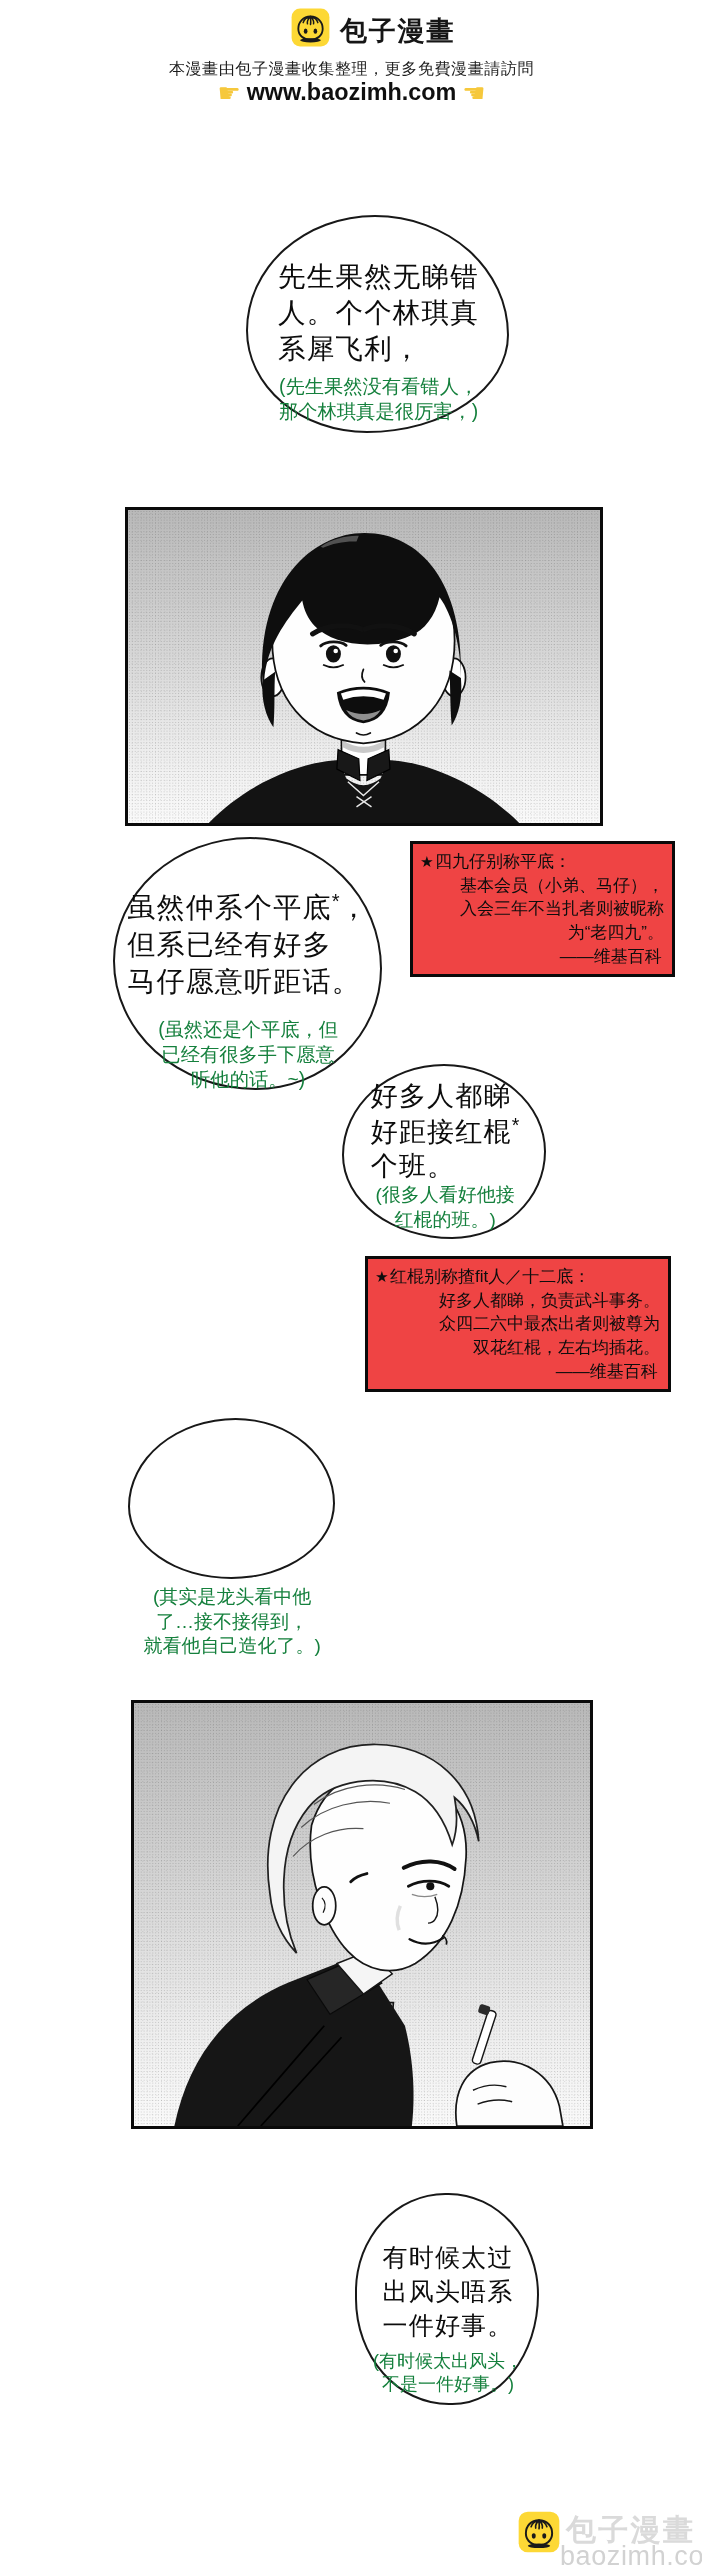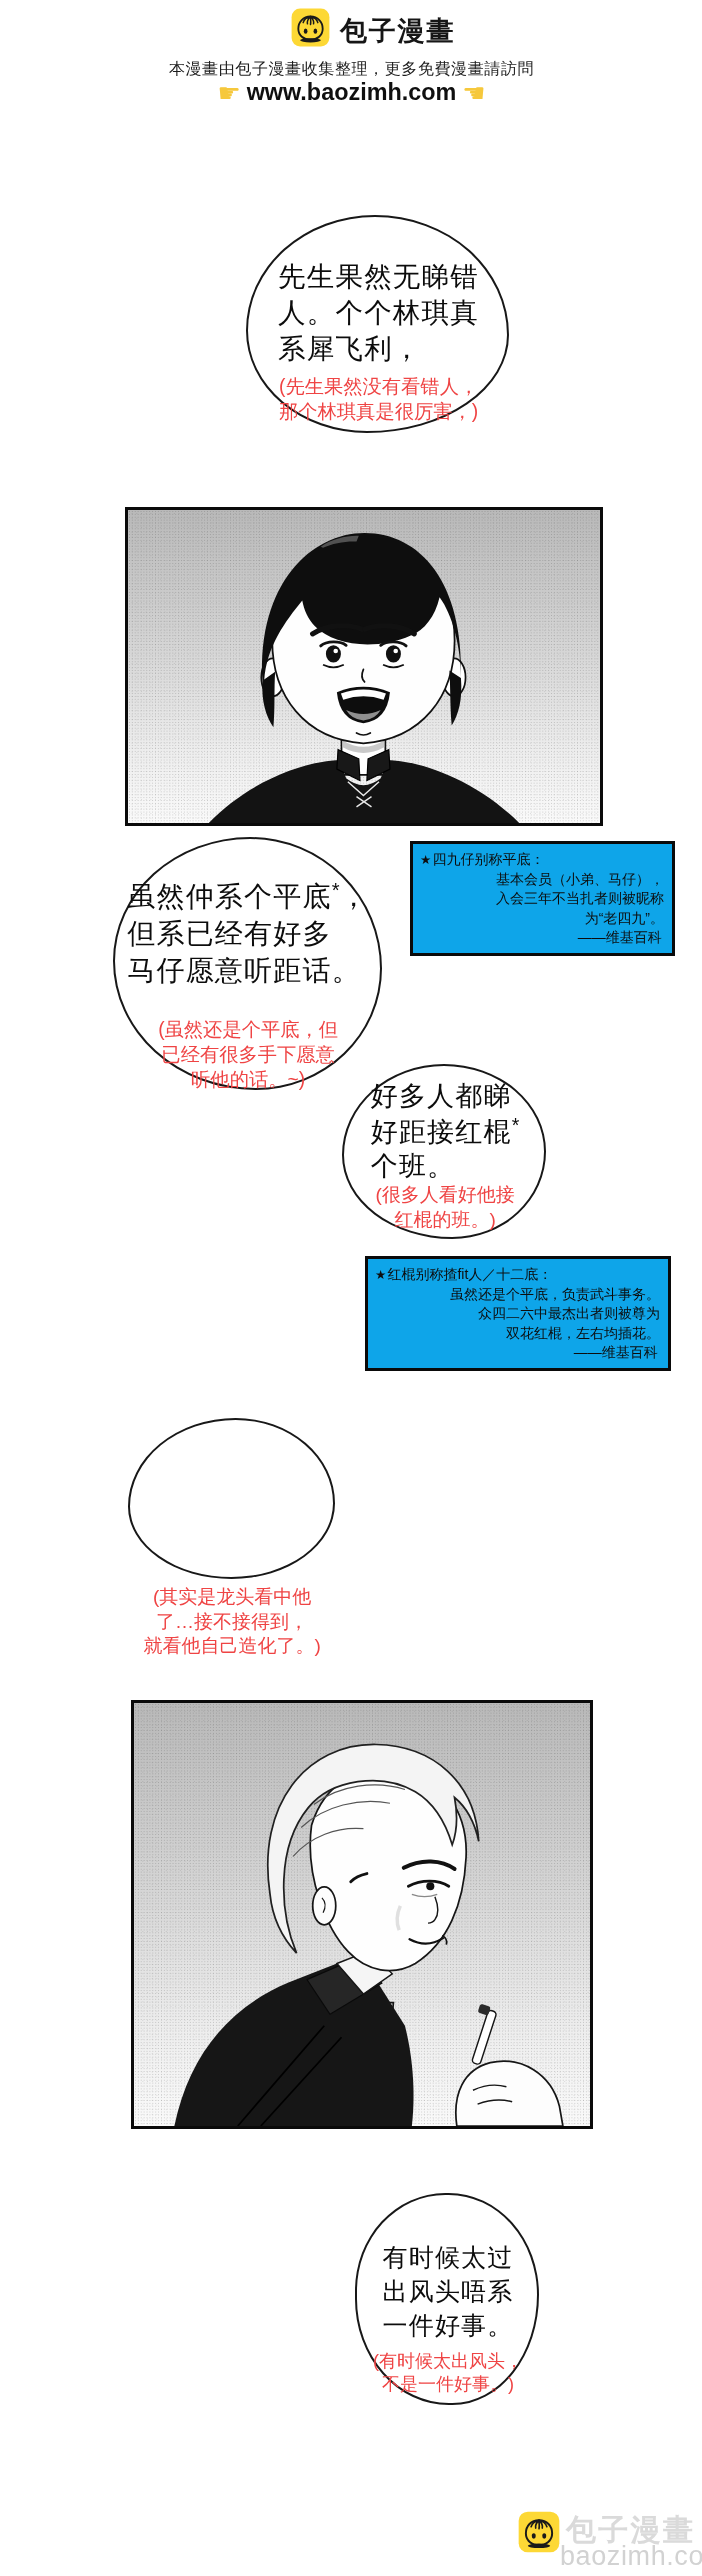--- a/index.html
+++ b/index.html
@@ -12,25 +12,25 @@
   .logo-box{position:absolute;}
   .site-name{position:absolute;left:340px;top:13px;font-size:27px;font-weight:bold;color:#161616;letter-spacing:1.8px;}
   .tagline{position:absolute;left:0;top:59px;width:100%;text-align:center;font-size:16px;color:#1c1c1c;letter-spacing:0.6px;}
   .urlrow{position:absolute;left:0;top:78px;width:100%;text-align:center;font-size:23.4px;font-weight:bold;color:#0f0f0f;}
   .ptr{color:#f6c83c;font-size:26px;vertical-align:-2.3px;padding:0 5.9px;font-weight:normal;}
   
   .bubble{position:absolute;}
   .bubble .ring{position:absolute;left:0;top:0;background:#fff;border:2.9px solid #181818;}
   .bubble .main{position:absolute;left:0;width:100%;text-align:center;color:#0c0c0c;}
   .bubble .main .block{display:inline-block;text-align:left;}
-  .bubble .note{position:absolute;left:-23.4px;width:calc(100% + 47px);text-align:center;color:#ef4444;}
+  .bubble .note{position:absolute;left:-23.4px;width:calc(100% + 47px);text-align:center;color:#15803d;}
   .bline{white-space:nowrap;}
   .ast{font-size:0.72em;vertical-align:0.45em;letter-spacing:0;}
   
-  .wikibox{position:absolute;background:#0ea5e9;border:3.5px solid #0a0a0a;font-size:14px;line-height:1.40;color:#0d0d0d;padding:5.9px 8.2px 4.7px 7px;}
+  .wikibox{position:absolute;background:#ef4444;border:3.5px solid #0a0a0a;font-size:17px;line-height:1.40;color:#0d0d0d;padding:5.9px 8.2px 4.7px 7px;}
   .wikibox .wl{white-space:nowrap;}
   .wikibox .ind{padding-left:17.6px;text-align:right;}
   .wikibox .star{font-size:0.9em;padding-right:1.2px;}
   .wikibox .src{text-align:right;padding-right:2.3px;}
   
   .panel{
     position:absolute;border:3.5px solid #0a0a0a;
     background:
       radial-gradient(rgba(30,30,30,0.20) 0.6px, transparent 0.8px),
       radial-gradient(rgba(30,30,30,0.13) 0.6px, transparent 0.8px),
@@ -107,21 +107,21 @@
       <path d="M408 278 q-6 14 2 22" stroke="#111" stroke-width="3" fill="none" stroke-linecap="round"></path>
       <path d="M362 318 Q408 299 454 318 Q449 367 408 372 Q367 367 362 318 Z" fill="#0d0d0d"></path>
       <path d="M369 320 Q408 306 447 320 L443 331 Q408 319 373 331 Z" fill="#ffffff"></path>
       <path d="M378 349 Q408 363 438 349 Q428 366 408 367 Q388 366 378 349 Z" fill="#8f8f8f"></path>
       <path d="M396 389 q12 7 24 0" stroke="#111" stroke-width="3" fill="none" stroke-linecap="round"></path>
     </svg>
   </div>
 
   <div class="bubble" style="left:113px;top:837px;width:270px;height:281px;">
     <div class="ring" style="width:265px;height:249px;border-radius:51% 49% 47% 53% / 49% 52% 48% 51%;"></div>
-    <div class="main" style="top:40px;font-size:28px;line-height:1.32;letter-spacing:1.2px;">
+    <div class="main" style="top:51px;font-size:28px;line-height:1.32;letter-spacing:1.2px;">
       <span class="block">
         <div class="bline"><span>虽然仲系个平底</span><span class="ast">*</span><span>，</span></div>
         <div class="bline">但系已经有好多</div>
         <div class="bline">马仔愿意听距话。</div>
       </span>
     </div>
     <div class="note" style="top:180px;font-size:19.3px;line-height:1.30;">
       <div class="bline">(虽然还是个平底，但</div>
       <div class="bline">已经有很多手下愿意</div>
       <div class="bline">听他的话。~)</div>
@@ -146,21 +146,21 @@
       </span>
     </div>
     <div class="note" style="top:119px;font-size:19px;line-height:1.30;">
       <div class="bline">(很多人看好他接</div>
       <div class="bline">红棍的班。)</div>
     </div>
   </div>
 
   <div class="wikibox" style="left:365px;top:1256px;width:285px;">
     <div class="wl"><span class="star">★</span><span>红棍别称揸fit人／十二底：</span></div>
-    <div class="wl ind">虽然还是个平底，负责武斗事务。</div>
+    <div class="wl ind">好多人都睇，负责武斗事务。</div>
     <div class="wl ind">众四二六中最杰出者则被尊为</div>
     <div class="wl ind">双花红棍，左右均插花。</div>
     <div class="wl src">——维基百科</div>
   </div>
 
   <div class="bubble" style="left:128px;top:1418px;width:208px;height:258px;">
     <div class="ring" style="width:203px;height:157px;border-radius:52% 48% 50% 50% / 55% 53% 47% 45%;"></div>
     <div class="note" style="top:167px;font-size:19px;line-height:1.30;">
       <div class="bline">(其实是龙头看中他</div>
       <div class="bline">了…接不接得到，</div>

